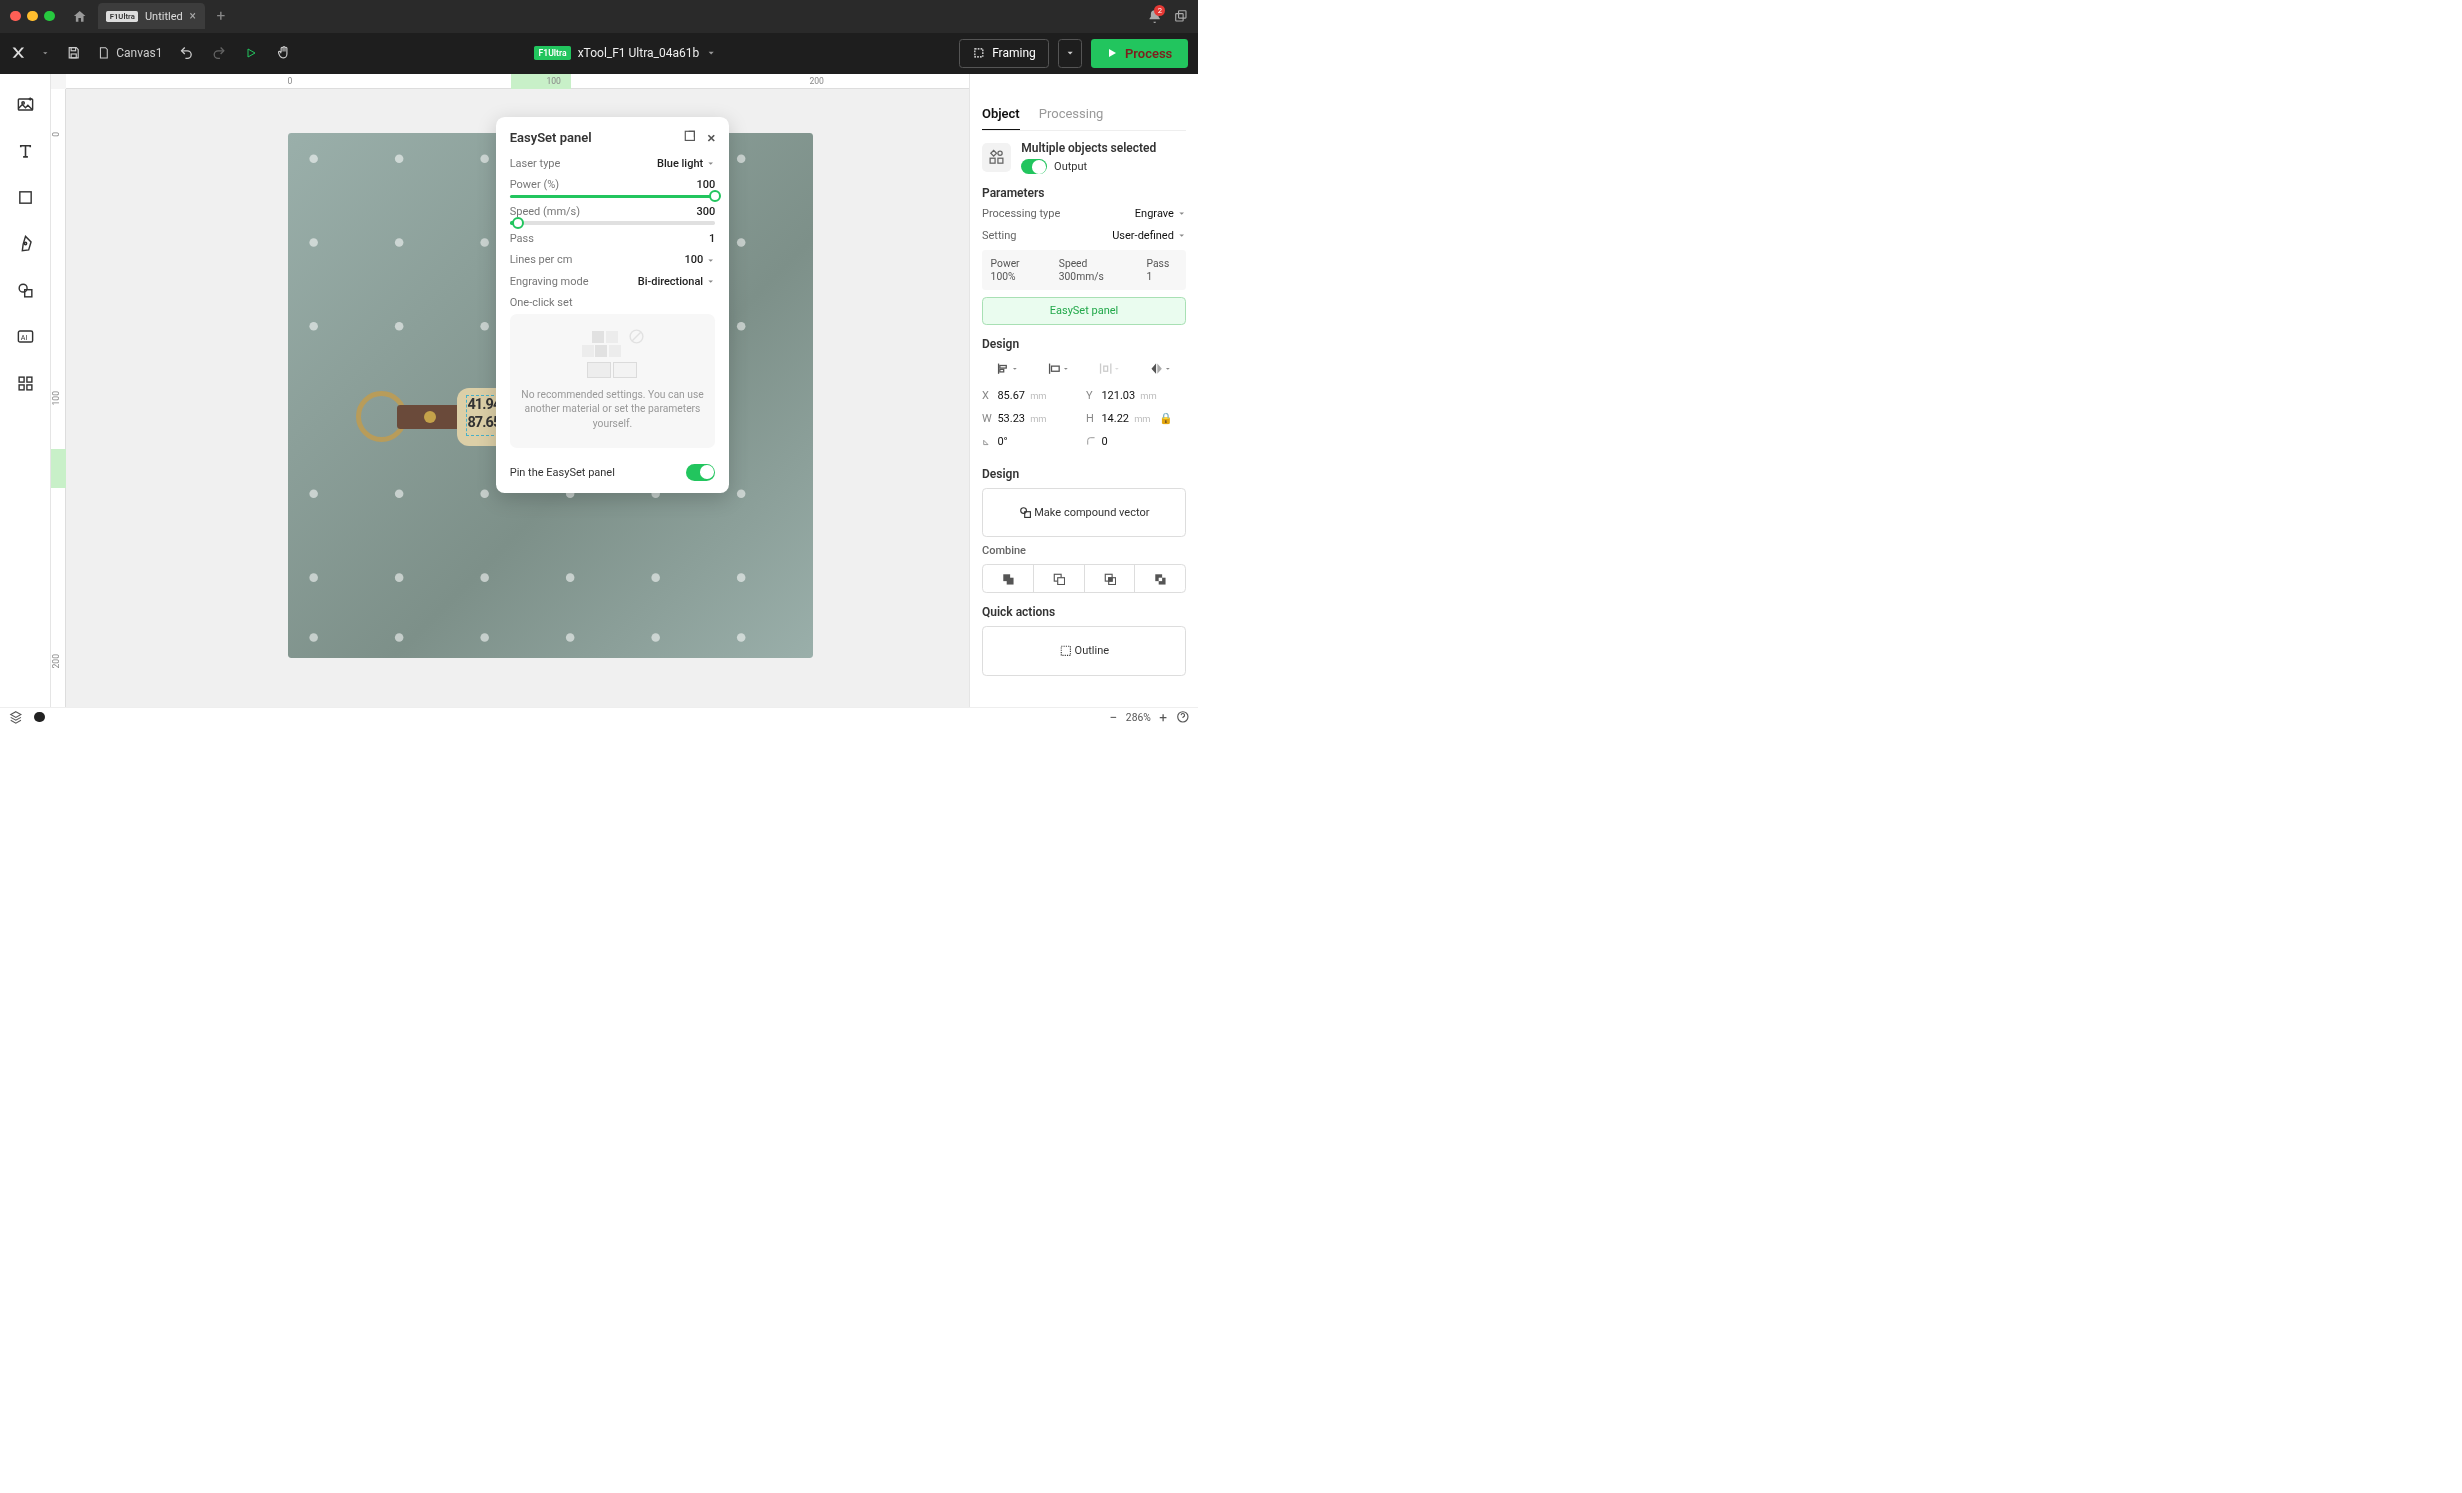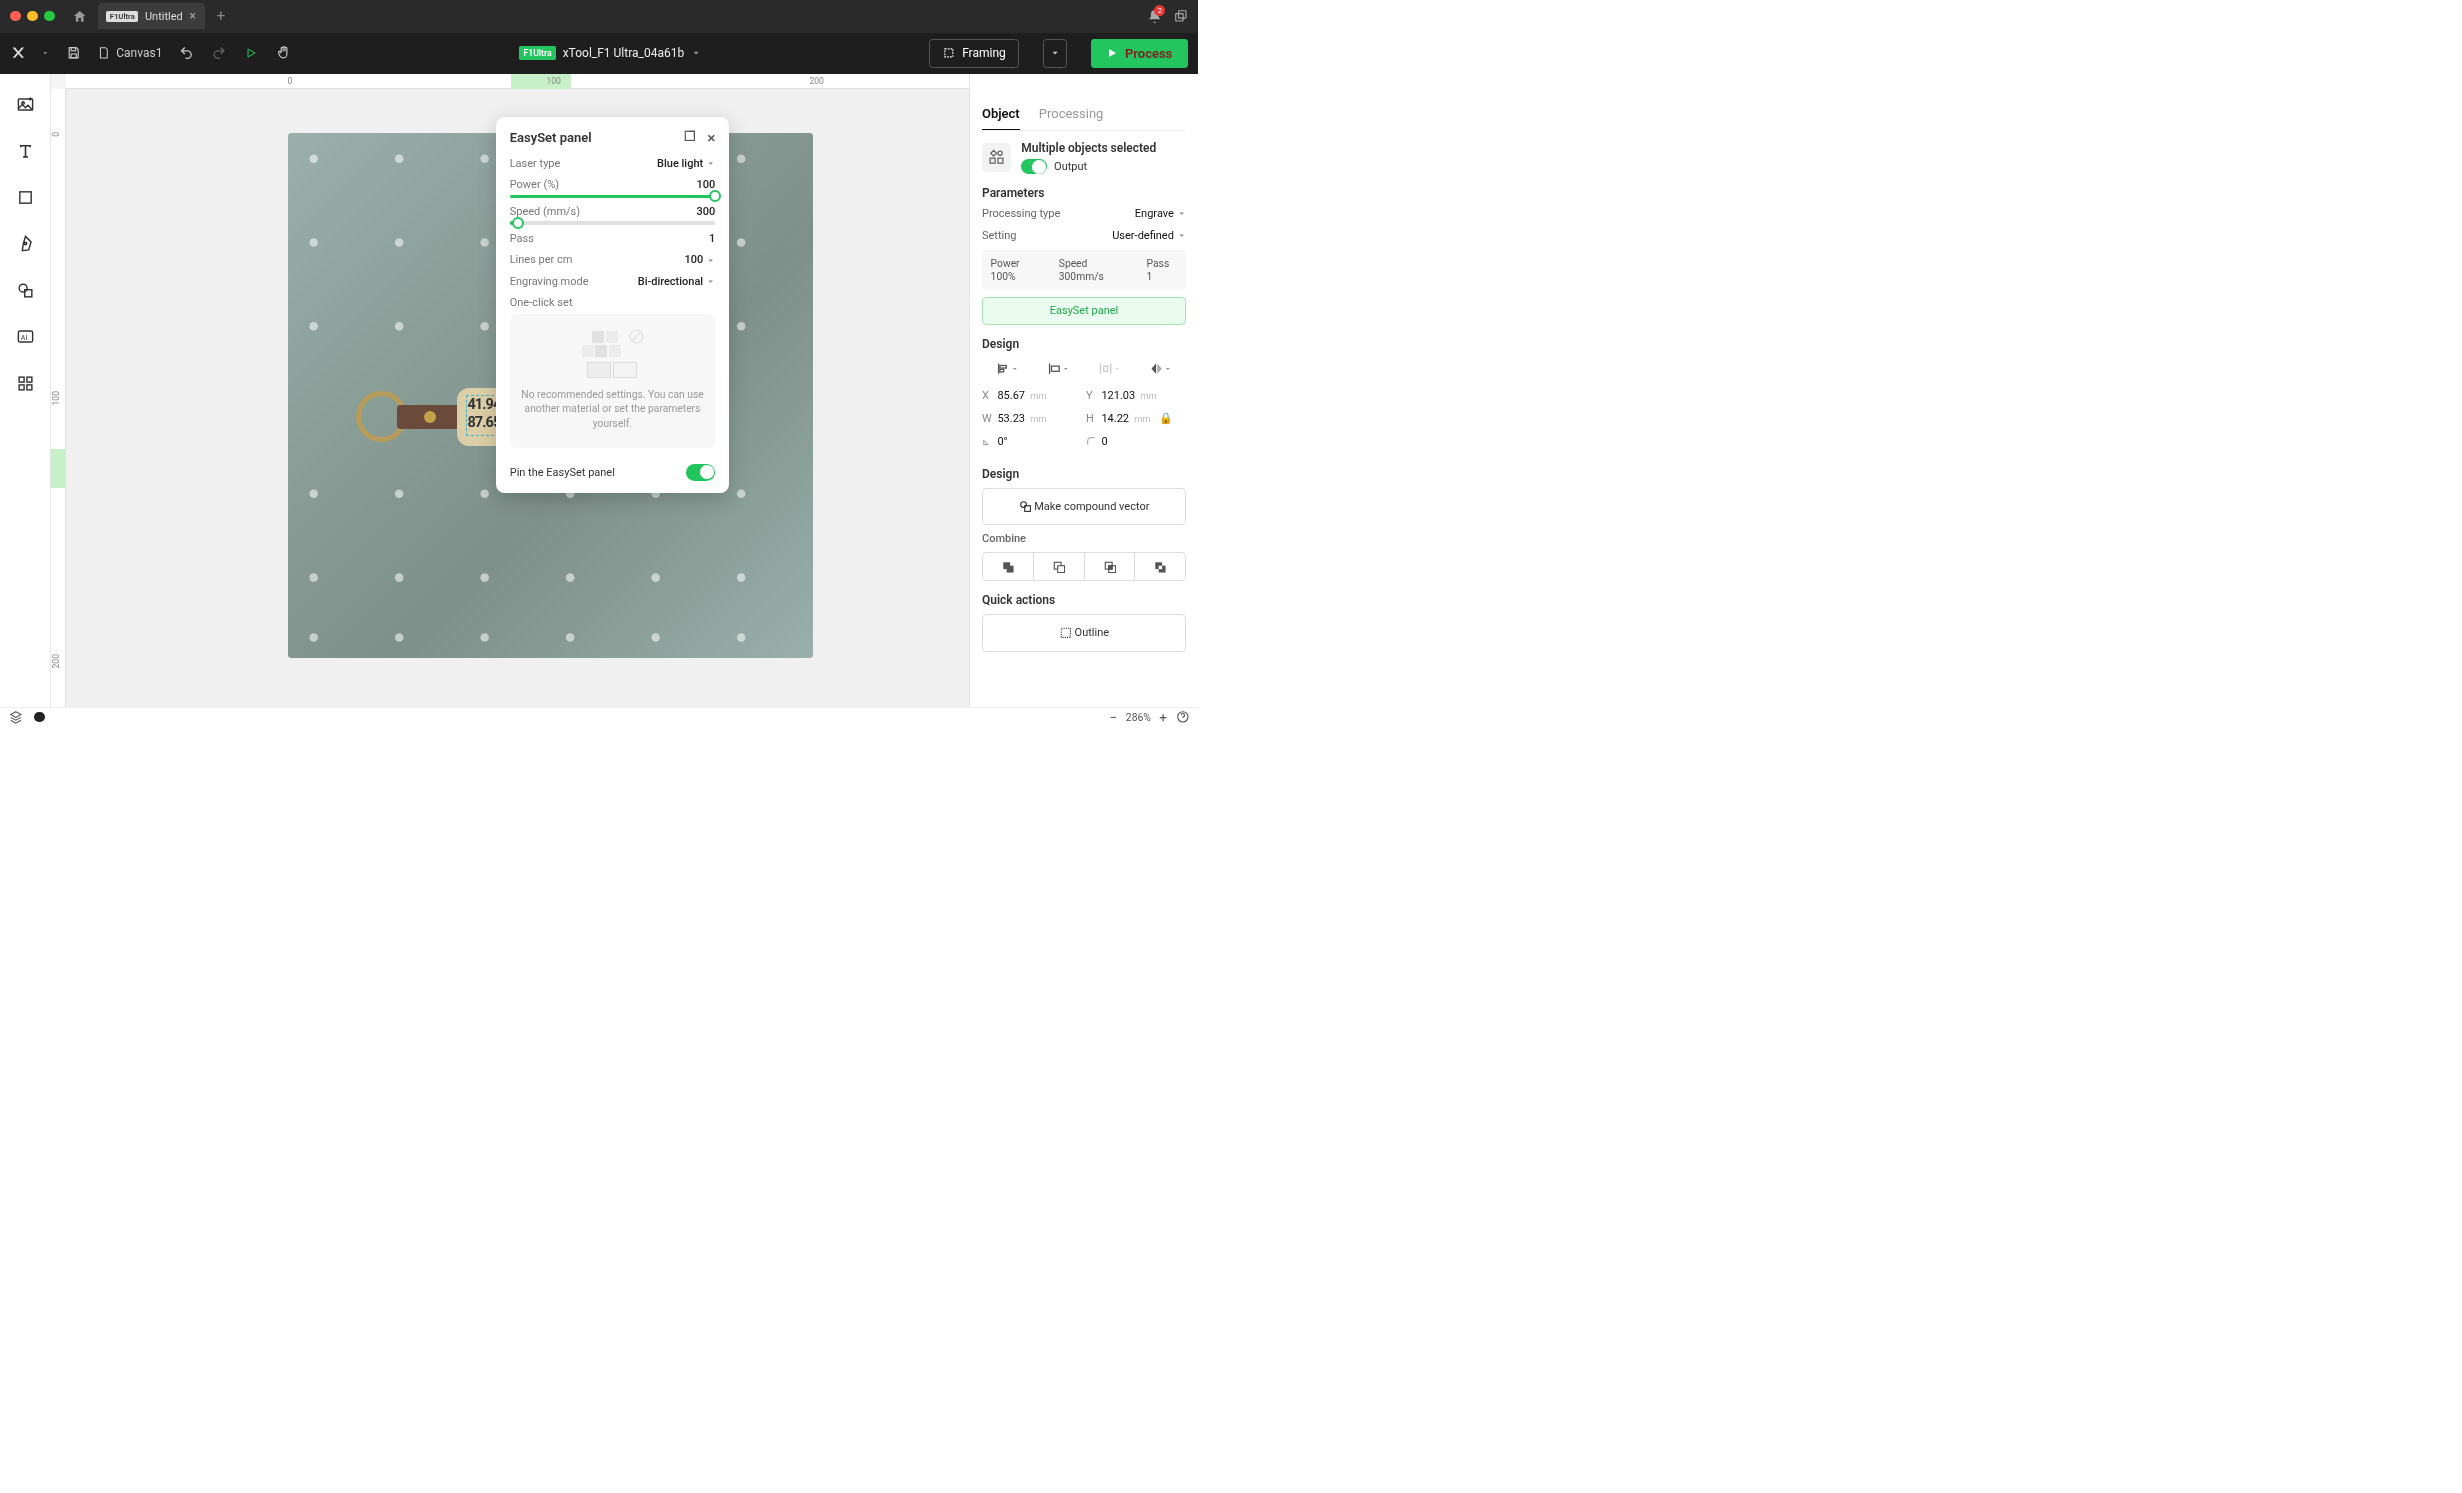--- a/index.html
+++ b/index.html
@@ -19,21 +19,21 @@
 .notif-badge { position: relative; }
 .notif-badge::after { content:"2"; position:absolute; top:-3.4px; right:-3.4px; background:#e53935; color:#fff; font-size:7.7px; border-radius:50%; width:11px; height:11px; display:flex; align-items:center; justify-content:center;}
 
 
 .toolbar { height: 41px; background: #1e1e1e; display: flex; align-items: center; padding: 0 10.3px; color: #ccc; font-size: 12px; }
 .tb-left { display:flex; align-items:center; gap: 15.4px; }
 .tb-ic { width:17px; height:17px; display:flex; align-items:center; justify-content:center; }
 .canvas-lbl { display:flex; align-items:center; gap:5.1px; }
 .tb-center { margin: 0 auto; display:flex; align-items:center; gap:6.8px; }
 .dev-badge { background:#22c55e; color:#fff; font-size:8.6px; font-weight:600; padding:1.7px 4.3px; border-radius:1.7px; }
-.tb-right { display:flex; align-items:center; gap: 24px; }
+.tb-right { display:flex; align-items:center; gap: 9px; }
 .btn-framing { height: 29px; padding: 0 12px; border:0.9px solid #555; border-radius:3.4px; display:flex; align-items:center; gap:6.8px; color:#fff; font-size: 12px; }
 .btn-drop { height:29px; width:24px; border:0.9px solid #555; border-radius:3.4px; display:flex; align-items:center; justify-content:center; }
 .btn-process { height:29px; padding: 0 15.4px; background:#22c55e; border-radius:3.4px; display:flex; align-items:center; gap:6.8px; color:#7f1d1d; font-weight:600; font-size: 13px; }
 
 
 .main { display:flex; height: calc(100% - 32.5px - 41px - 20.5px); background:#fff; }
 .left-tools { width: 51px; border-right: 0.9px solid #e5e5e5; display:flex; flex-direction:column; align-items:center; gap: 26px; padding-top: 20.5px; color:#333; }
 .lt-ic { width:20.5px; height:20.5px; display:flex; align-items:center; justify-content:center; }
 
 .canvas-wrap { flex:1; position:relative; background:#f5f5f5; overflow:hidden; }
@@ -86,21 +86,21 @@
 .rp-chips { display:flex; gap:12px; background:#f7f7f7; padding:6.8px 8.6px; border-radius:3.4px; font-size:10.3px; color:#555; margin-bottom:6.8px; }
 .rp-esbtn { width:100%; padding:6.8px; border:0.9px solid #a8e0b4; background:#eafcef; color:#22a84a; border-radius:4.3px; text-align:center; font-size:11px; }
 .rp-align { display:flex; justify-content:space-around; background:#fff; margin-bottom:8.6px; }
 .rp-al-ic { width:31px; height:22px; display:flex; align-items:center; justify-content:center; color:#555; border-radius:3.4px; }
 .rp-al-ic.dis { opacity:.3; }
 .rp-xy { display:flex; flex-wrap:wrap; gap:3.4px 12px; font-size:11px; color:#888; }
 .rp-xy .cell { display:flex; align-items:center; gap:5.1px; width:92px; margin-bottom:6.8px;}
 .rp-xy .cell .lbl{width:10.3px;}
 .rp-xy .cell .v{color:#111;}
 .rp-xy .cell .u{color:#bbb; font-size:9.4px;}
-.rp-btn { width:100%; padding:11px; border:0.9px solid #ddd; border-radius:4.3px; text-align:center; display:flex; align-items:center; justify-content:center; gap:2px; margin-bottom:6.8px; font-size:11px; }
+.rp-btn { width:100%; padding:17px; border:0.9px solid #ddd; border-radius:4.3px; text-align:center; display:flex; align-items:center; justify-content:center; gap:2px; margin-bottom:6.8px; font-size:11px; }
 .rp-seg { display:flex; border:0.9px solid #ddd; border-radius:4.3px; overflow:hidden; margin-bottom:6.8px; }
 .rp-seg .s { flex:1; padding:6.8px; display:flex; justify-content:center; border-right:0.9px solid #ddd; }
 .rp-seg .s:last-child{border-right:none;}
 
 
 .bottom { position:absolute; bottom:0; left:0; right:0; height:20.5px; background:#fff; border-top:0.9px solid #eee; display:flex; align-items:center; padding:0 8.6px; font-size:10.3px; color:#555; }
 .bottom-left { display:flex; gap:12px; align-items:center;}
 .bottom-right { margin-left:auto; display:flex; gap:8.6px; align-items:center;}
 svg { display:block; }
 </style>

